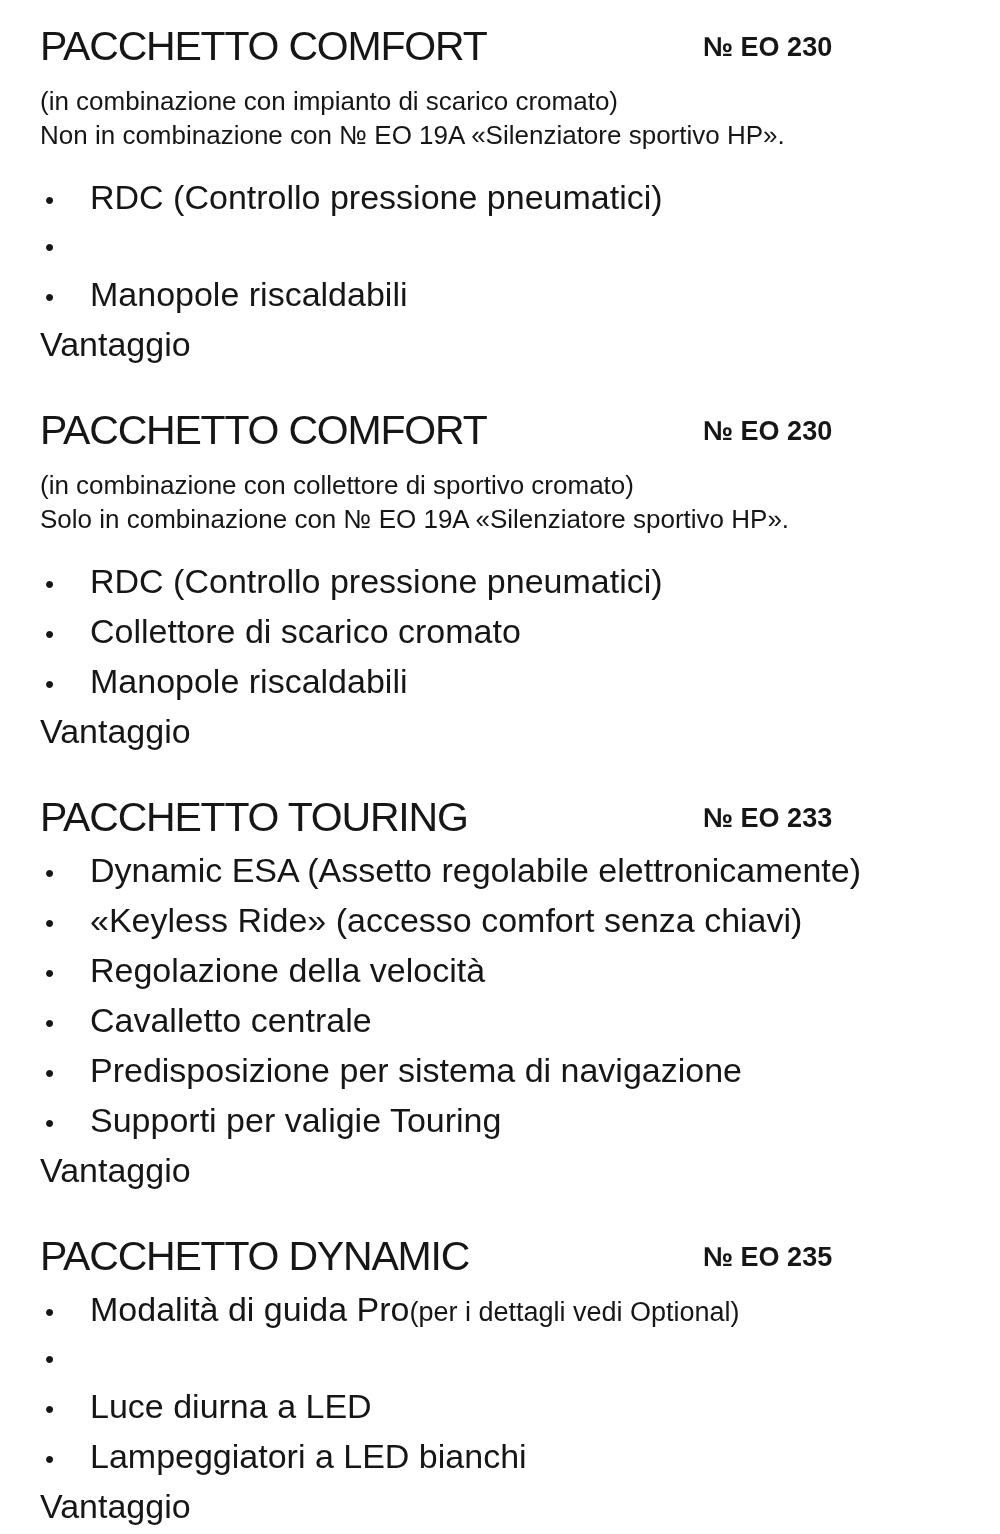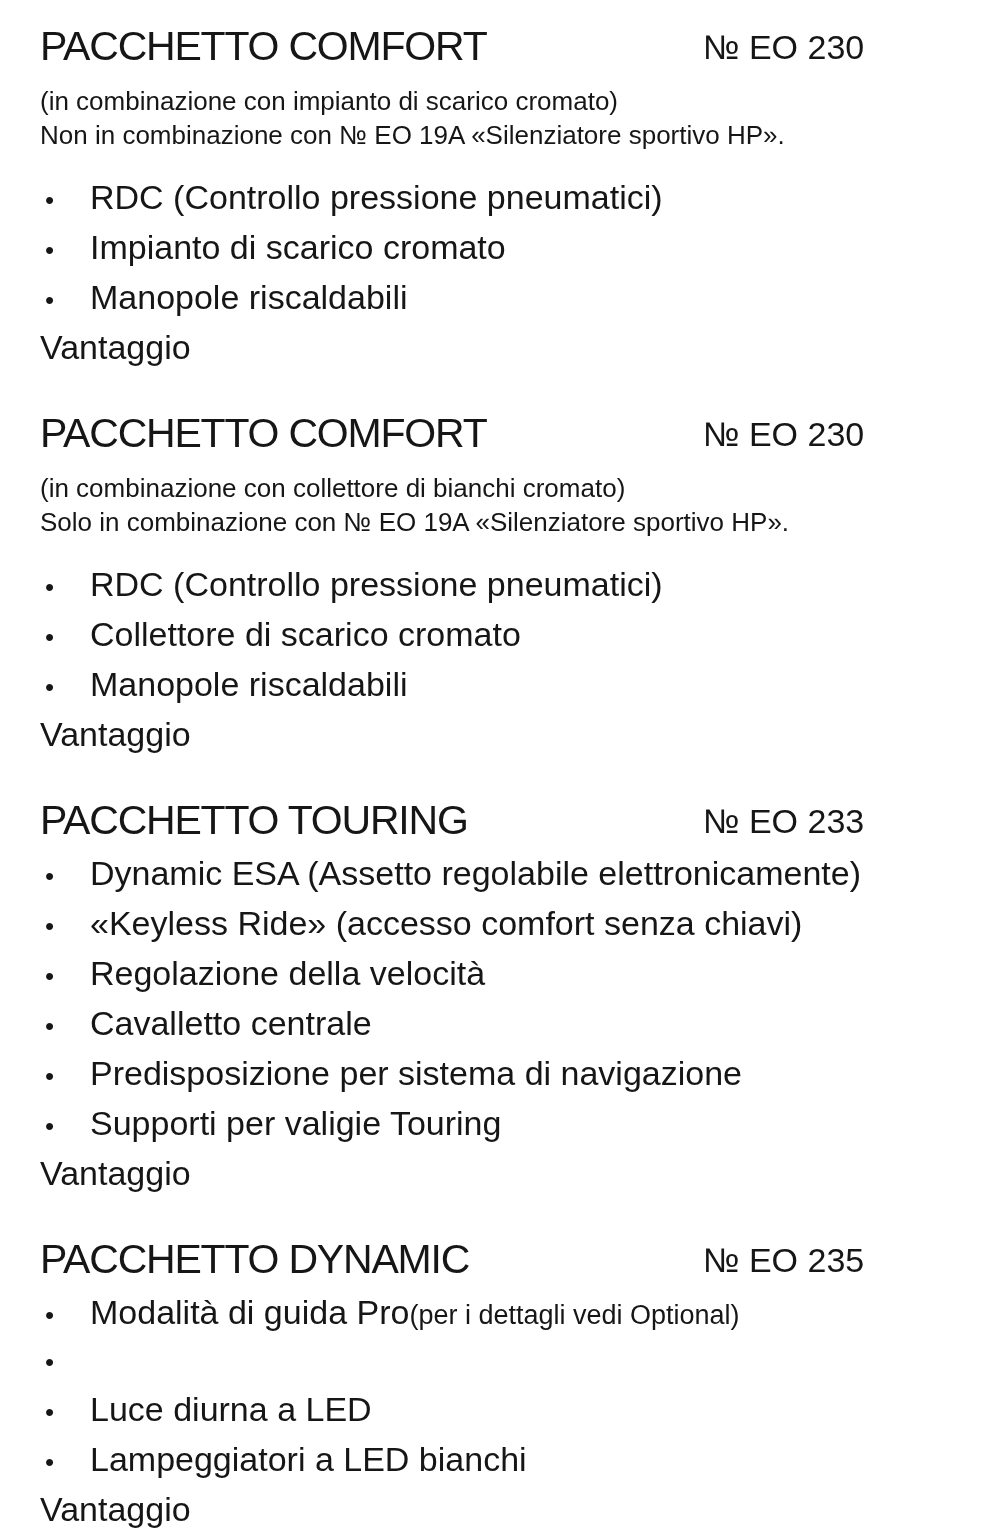--- a/index.html
+++ b/index.html
@@ -30,22 +30,22 @@
     font-size: 41px;
     font-weight: 400;
     letter-spacing: -1.2px;
     line-height: 44px;
     white-space: nowrap;
   }
   .pkg-num {
     position: absolute;
     left: 663px;
     top: 1px;
-    font-size: 34px;
-    font-weight: 400;
+    font-size: 27px;
+    font-weight: 700;
     line-height: 44px;
     white-space: nowrap;
     text-align: right;
   }
   .pkg-notes { margin-top: 12px; }
   .pkg-notes p {
     margin: 0;
     font-size: 26px;
     line-height: 34px;
     white-space: nowrap;
@@ -95,39 +95,38 @@
       <p>Non in combinazione con № EO 19A «Silenziatore sportivo HP».</p>
     </div>
     <ul class="pkg-items">
       <li>
         <span class="dot">•</span>
         <span class="item-text">RDC (Controllo pressione pneumatici)</span>
         <span class="item-suffix"></span>
       </li>
       <li>
         <span class="dot">•</span>
-        <span class="item-text">Impianto di scarico cromato</span>
         <span class="item-suffix"></span>
       </li>
       <li>
         <span class="dot">•</span>
         <span class="item-text">Manopole riscaldabili</span>
         <span class="item-suffix"></span>
       </li>
     </ul>
     <p class="pkg-footer">Vantaggio</p>
   </section>
 
   <section class="pkg has-notes">
     <header class="pkg-head">
       <h2 class="pkg-title">PACCHETTO COMFORT</h2>
       <span class="pkg-num">№ EO 230</span>
     </header>
     <div class="pkg-notes">
-      <p>(in combinazione con collettore di bianchi cromato)</p>
+      <p>(in combinazione con collettore di sportivo cromato)</p>
       <p>Solo in combinazione con № EO 19A «Silenziatore sportivo HP».</p>
     </div>
     <ul class="pkg-items">
       <li>
         <span class="dot">•</span>
         <span class="item-text">RDC (Controllo pressione pneumatici)</span>
         <span class="item-suffix"></span>
       </li>
       <li>
         <span class="dot">•</span>

